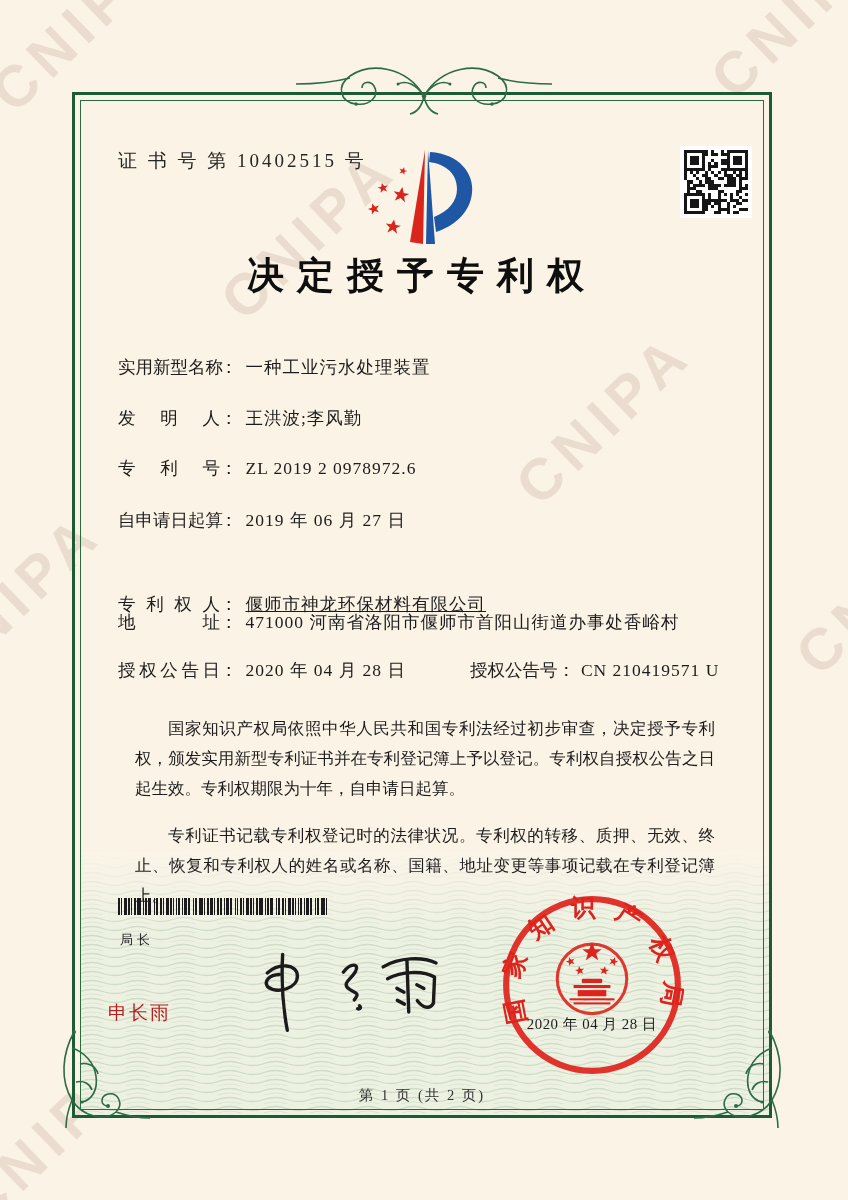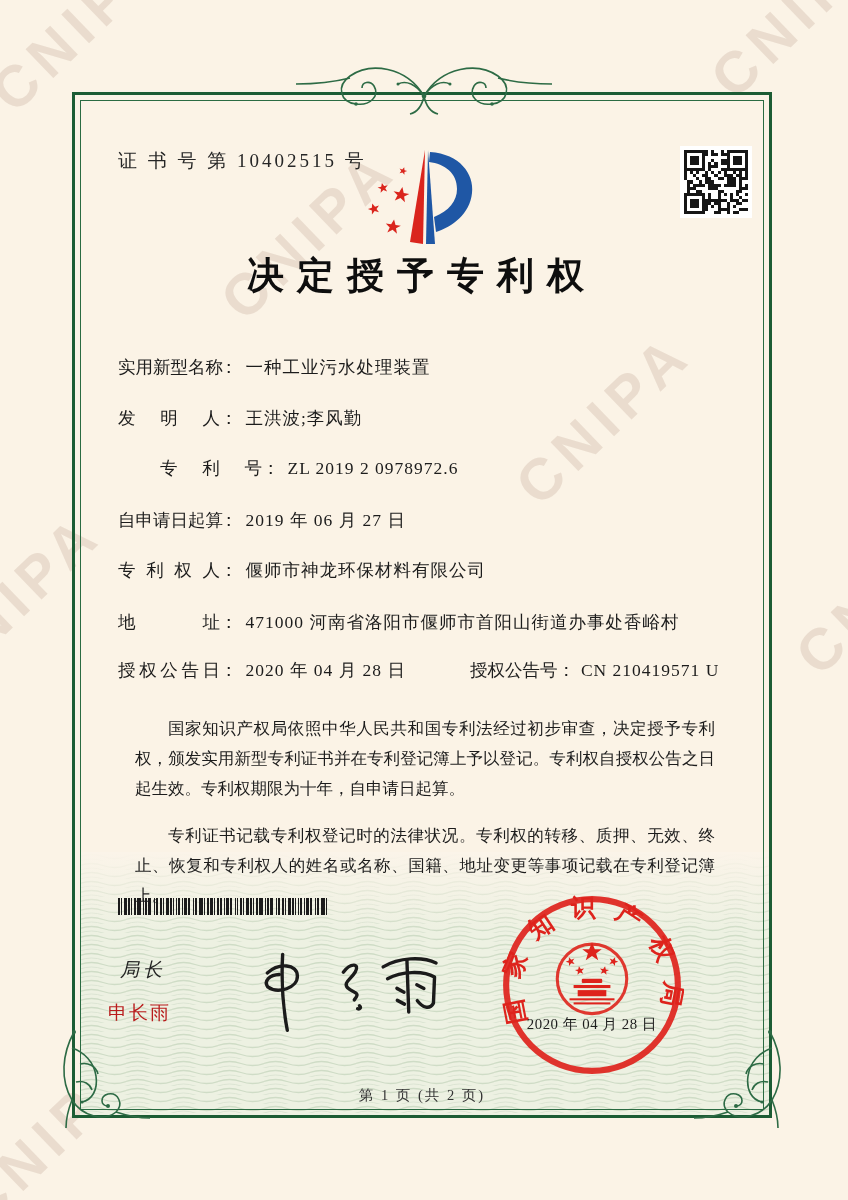--- a/index.html
+++ b/index.html
@@ -37,22 +37,22 @@
   .f-colon{display:inline-block;margin-right:8px;}
   .f-value{letter-spacing:1px;}
   .grant2{margin-left:64px;}
   .grant2 .f-colon{margin-right:6px;}
   .paragraphs{position:absolute;left:118px;top:697px;width:614px;font-size:16.5px;
     line-height:1.82;text-align:justify;}
   .paragraphs p{margin:17px;text-indent:2em;}
   .barcode{position:absolute;left:118px;top:898px;width:224px;height:17px;
     display:flex;overflow:hidden;}
   .barcode i{display:block;height:100%;background:#1b1b1b;flex:none;}
-  .sig-title{position:absolute;left:120px;top:957px;font-size:19px;letter-spacing:4px;
-    font-family:"Liberation Sans","DejaVu Sans",sans-serif;color:#222;font-style:italic;}
+  .sig-title{position:absolute;left:120px;top:931px;font-size:13px;letter-spacing:4px;
+    font-family:"Liberation Sans","DejaVu Sans",sans-serif;color:#222;}
   .sig-name{position:absolute;left:108px;top:1000px;font-size:19px;letter-spacing:2px;
     font-family:"Liberation Sans","DejaVu Sans",sans-serif;color:#b91c1c;}
   .signature{position:absolute;left:248px;top:942px;transform:rotate(-2deg);}
   .seal{position:absolute;left:500px;top:893px;}
   .page-number{position:absolute;left:72px;width:700px;top:1086px;text-align:center;
     font-size:14.5px;letter-spacing:2px;color:#333;}
   .footer-note{position:absolute;left:50%;top:1134px;transform:translateX(-50%);
     background:#fffdf8;padding:7px 30px;font-size:15.5px;letter-spacing:4px;color:#2e2e2e;
     box-shadow:0 0 2px rgba(0,0,0,0.04);}
 </style>
@@ -589,27 +589,27 @@
     </div>
 
   <div class="title">决定授予专利权</div>
 
   <div class="field-row" style="top:406px;">
     <span class="f-label">发明人</span><span class="f-colon">：</span><span class="f-value">王洪波;李风勤</span>
   </div>
   <div class="field-row" style="top:355px;">
     <span class="f-label">实用新型名称</span><span class="f-colon">：</span><span class="f-value">一种工业污水处理装置</span>
   </div>
-  <div class="field-row" style="top:456px;margin-left:42px;">
+  <div class="field-row" style="top:456px;">
     <span class="f-label">专利号</span><span class="f-colon">：</span><span class="f-value">ZL 2019 2 0978972.6</span>
   </div>
   <div class="field-row" style="top:508px;">
     <span class="f-label">自申请日起算</span><span class="f-colon">：</span><span class="f-value">2019 年 06 月 27 日</span>
   </div>
-  <div class="field-row" style="top:558px;">
+  <div class="field-row" style="top:592px;text-decoration:underline;">
     <span class="f-label">专利权人</span><span class="f-colon">：</span><span class="f-value">偃师市神龙环保材料有限公司</span>
   </div>
   <div class="field-row" style="top:610px;">
     <span class="f-label">地址</span><span class="f-colon">：</span><span class="f-value">471000 河南省洛阳市偃师市首阳山街道办事处香峪村</span>
   </div>
   <div class="field-row" style="top:658px;">
     <span class="f-label">授权公告日</span><span class="f-colon">：</span><span class="f-value">2020 年 04 月 28 日</span><span class="grant2"><span>授权公告号</span><span class="f-colon">：</span><span class="f-value">CN 210419571 U</span></span>
   </div>
 
   <div class="paragraphs">

